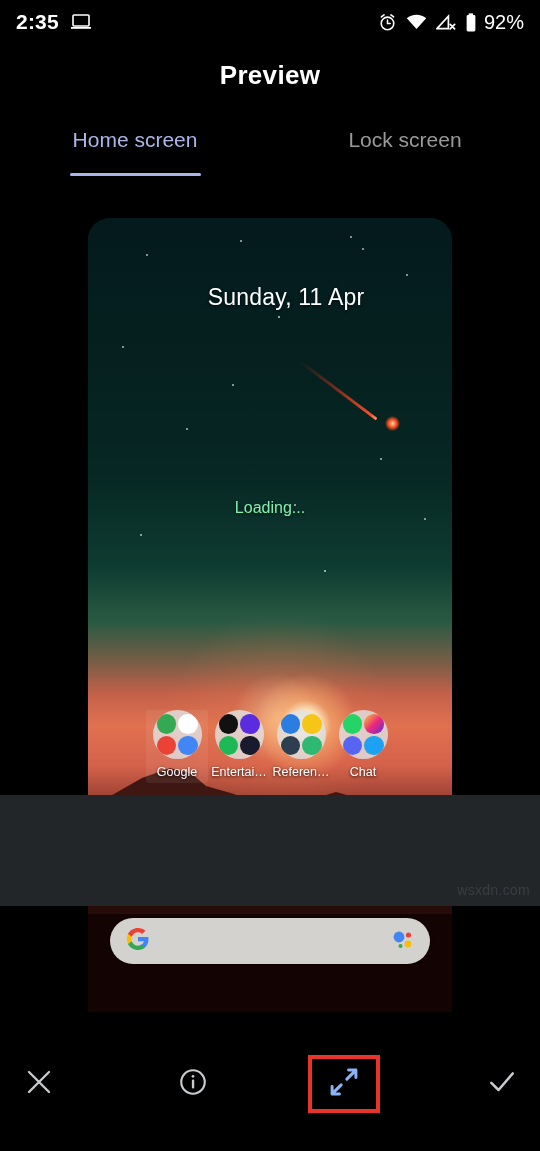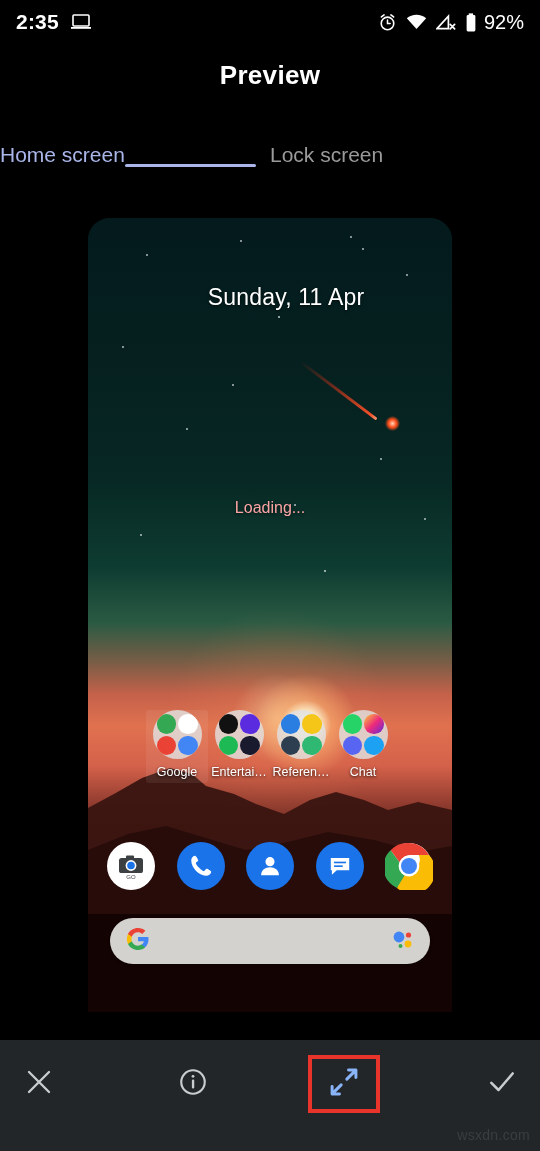--- a/index.html
+++ b/index.html
@@ -2,21 +2,21 @@
 <html><head>
 <meta charset="utf-8">
 <style>
   * { box-sizing: border-box; margin: 0; padding: 0; }
   html, body {
     width: 540px; height: 1151px;
     background: #000;
     font-family: "Liberation Sans", sans-serif;
     overflow: hidden;
   }
-  .screen { position: relative; width: 540px; height: 1151px; background: #000; }
+  .screen { position: relative; width: 540px; height: 906px; background: #000; }
 
   
   .statusbar {
     position: absolute; top: 0; left: 0; width: 540px; height: 44px;
     display: flex; align-items: center; padding: 0 16px;
     color: #fff;
   }
   .sb-left { display: flex; align-items: center; gap: 12px; }
   .sb-time { font-size: 21px; font-weight: bold; letter-spacing: .2px; }
   .sb-right { margin-left: auto; display: flex; align-items: center; gap: 9px; }
@@ -29,21 +29,21 @@
     text-align: center; color: #fff; font-size: 26px; font-weight: bold;
     letter-spacing: .3px;
   }
 
   
   .tabs {
     position: absolute; top: 128px; left: 0; width: 540px; height: 54px;
     display: flex;
   }
   .tab {
-    flex: 1; display: flex; flex-direction: row; align-items: center;
+    flex: 1; display: flex; flex-direction: column; align-items: center;
     justify-content: flex-start; cursor: pointer;
   }
   .tab-label { font-size: 21px; }
   .tab.active .tab-label { color: #aab6ea; }
   .tab.inactive .tab-label { color: #9a9a9a; }
   .tab-underline {
     margin-top: 21px; width: 131px; height: 3px; border-radius: 2px;
     background: #aab6ea;
   }
   .tab.inactive .tab-underline { background: transparent; }
@@ -99,21 +99,21 @@
     width: 104px; height: 104px; border-radius: 50%;
     background: radial-gradient(circle, #ffffff 0%, #fff4d0 16%, rgba(255,190,120,.5) 34%, rgba(255,140,80,0) 70%);
   }
   .date-widget {
     position: absolute; left: 16px; top: 66px; width: 364px; text-align: center;
     color: #fff; font-size: 23px; letter-spacing: .2px;
     text-shadow: 0 1px 3px rgba(0,0,0,.6);
   }
   .loading-text {
     position: absolute; left: 0; top: 281px; width: 364px; text-align: center;
-    color: #fca5a5; font-size: 16px;
+    color: #86efac; font-size: 16px;
     text-shadow: 0 1px 3px rgba(0,0,0,.6);
   }
 
   
   .folder-row {
     position: absolute; left: 0; top: 492px; width: 364px;
     display: flex; justify-content: center; padding: 0 17px;
   }
   .folder { width: 62px; display: flex; flex-direction: column; align-items: center; cursor: pointer; }
   .folder.highlight { background: rgba(255,255,255,.07); padding-bottom: 4px; border-radius: 3px; }

